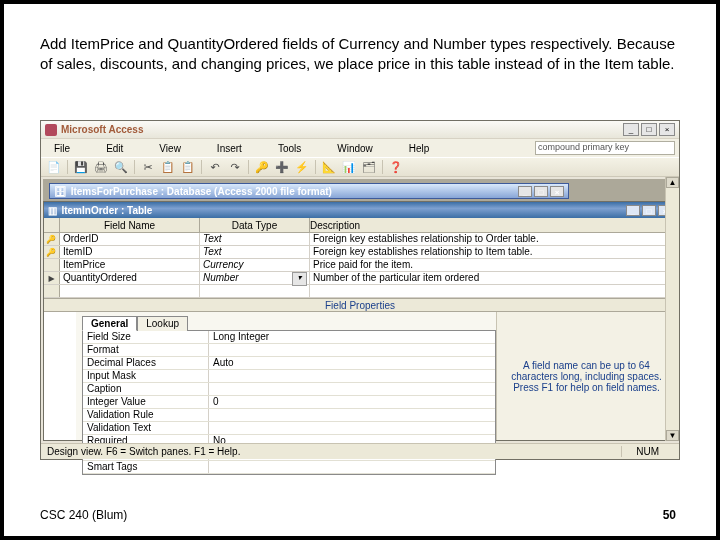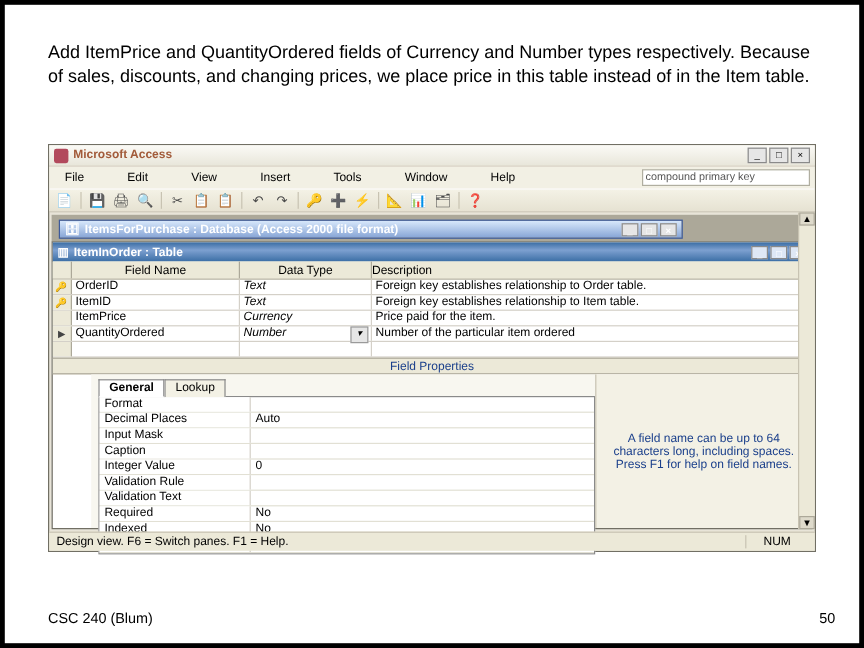--- a/index.html
+++ b/index.html
@@ -13,21 +13,21 @@
   }
   .slide {
     position: absolute; left: 4px; top: 4px; right: 4px; bottom: 4px;
     background: #fff;
   }
   .caption {
     position: absolute; left: 36px; top: 30px; right: 36px;
     font-size: 15px; line-height: 1.35; color: #000;
   }
   .footer-left { position: absolute; left: 36px; bottom: 14px; font-size: 12px; }
-  .footer-right { position: absolute; right: 20px; bottom: 14px; font-size: 12px; }
+  .footer-right { position: absolute; right: 40px; bottom: 14px; font-size: 12px; font-weight: bold; }
 
   .app {
     position: absolute; left: 36px; top: 116px; width: 640px; height: 340px;
     background: #e8e4d8;
     border: 1px solid #716f64;
     font-family: "Tahoma", "Trebuchet MS", sans-serif;
     font-size: 10px;
     color: #000;
   }
   .titlebar {
@@ -265,20 +265,24 @@
         <div class="fprops-bar">Field Properties</div>
 
         <div class="props-area">
           <div class="props-left">
             <div class="tabs">
               <div class="tab active">General</div>
               <div class="tab">Lookup</div>
             </div>
             <div class="props-table" id="props">
                 <div class="prow">
+                  <div class="plabel">Field Size</div>
+                  <div class="pval">Long Integer</div>
+                </div>
+                <div class="prow">
                   <div class="plabel">Format</div>
                   <div class="pval"></div>
                 </div>
                 <div class="prow">
                   <div class="plabel">Decimal Places</div>
                   <div class="pval">Auto</div>
                 </div>
                 <div class="prow">
                   <div class="plabel">Input Mask</div>
                   <div class="pval"></div>

